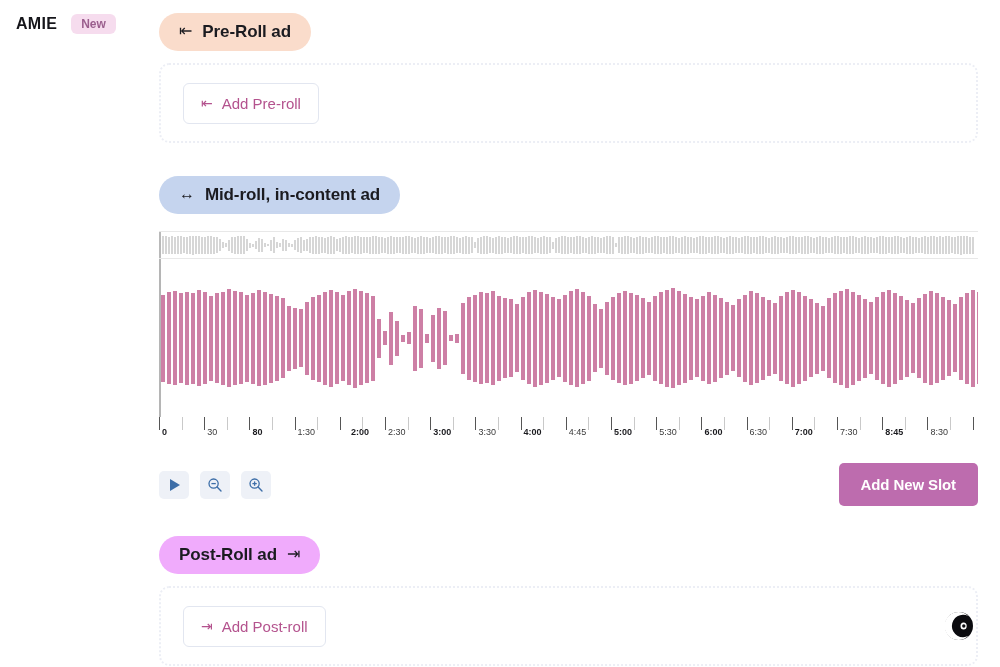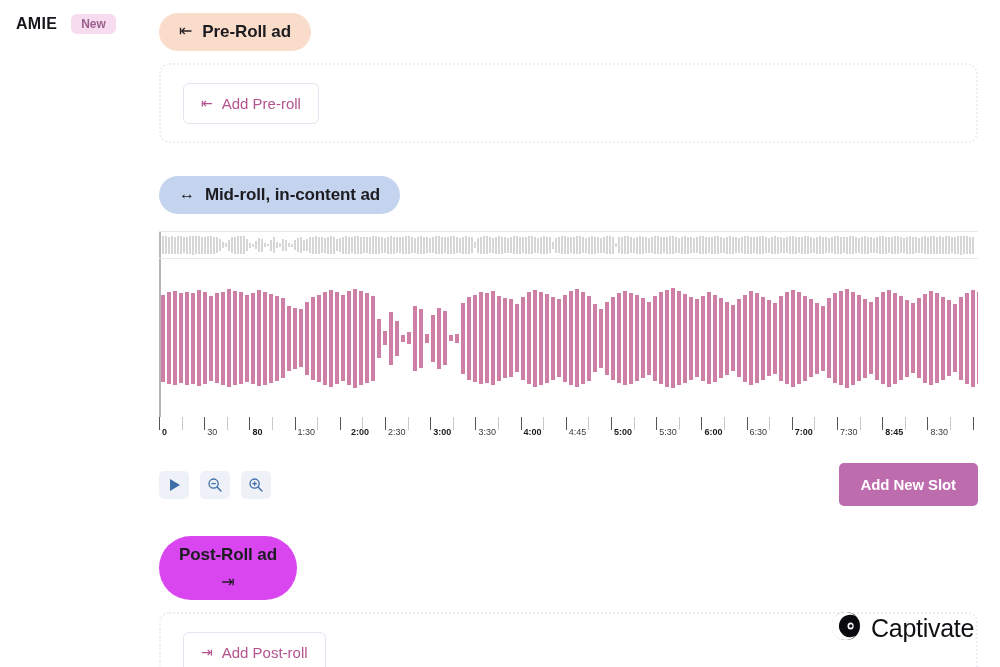--- a/index.html
+++ b/index.html
@@ -57,21 +57,21 @@
     border-radius: 999px;
     padding: 9px 20px;
     font-size: 17px;
     font-weight: 700;
     color: #1b1b20;
     letter-spacing: -0.1px;
     white-space: nowrap;
   }
   .pill.preroll  { background: #fadccb; }
   .pill.midroll  { background: #c5d4ee; }
-  .pill.postroll { background: #d946ef; flex-direction: column; }
+  .pill.postroll { background: #f0abfc; }
   .pill .pill-arrow {
     font-size: 16px;
     font-weight: 400;
     line-height: 1;
     position: relative;
     top: -1px;
   }
 
   
   .dropzone {
@@ -814,14 +814,13 @@
 <div id="captivate">
   <span>
     <svg width="30" height="30" viewBox="0 0 30 30">
       <circle cx="15" cy="15" r="14" fill="#0b0b0f"></circle>
       <path d="M24.5 5.2 A14 14 0 1 0 24.5 24.8 A11.2 11.2 0 1 1 24.5 5.2 Z" fill="#ffffff"></path>
       <circle cx="18.2" cy="15" r="6.2" fill="#0b0b0f"></circle>
       <ellipse cx="19.6" cy="15" rx="3.1" ry="3.6" fill="#ffffff"></ellipse>
       <circle cx="19.8" cy="15" r="1.7" fill="#0b0b0f"></circle>
     </svg>
   </span>
-  <span id="captivate-word">Captivate</span>
 </div>
 
 </body></html>

